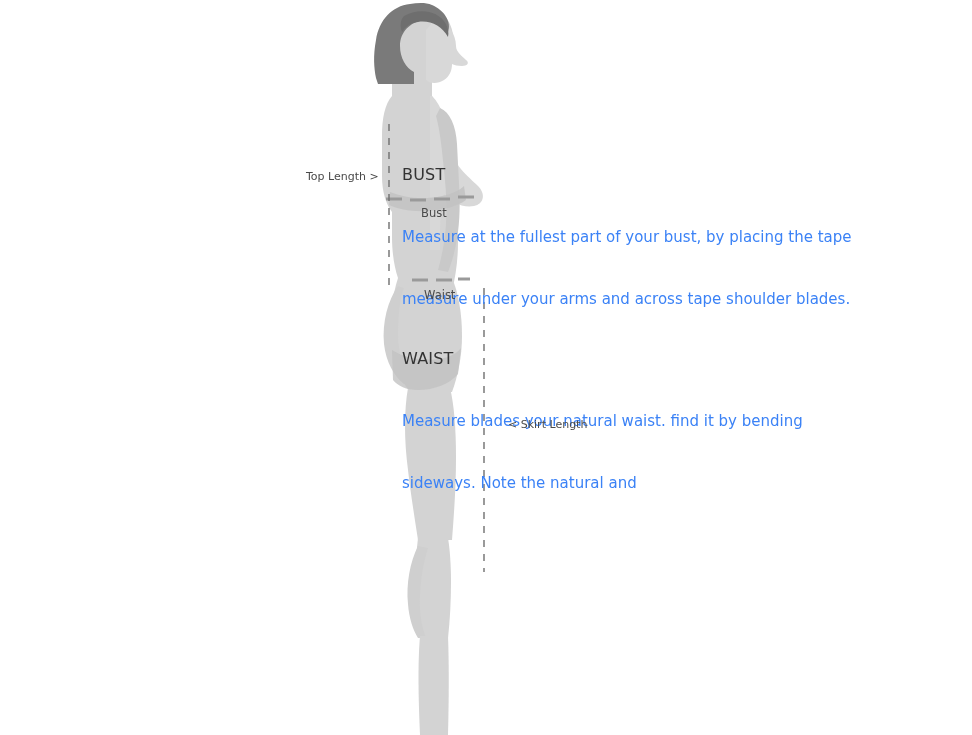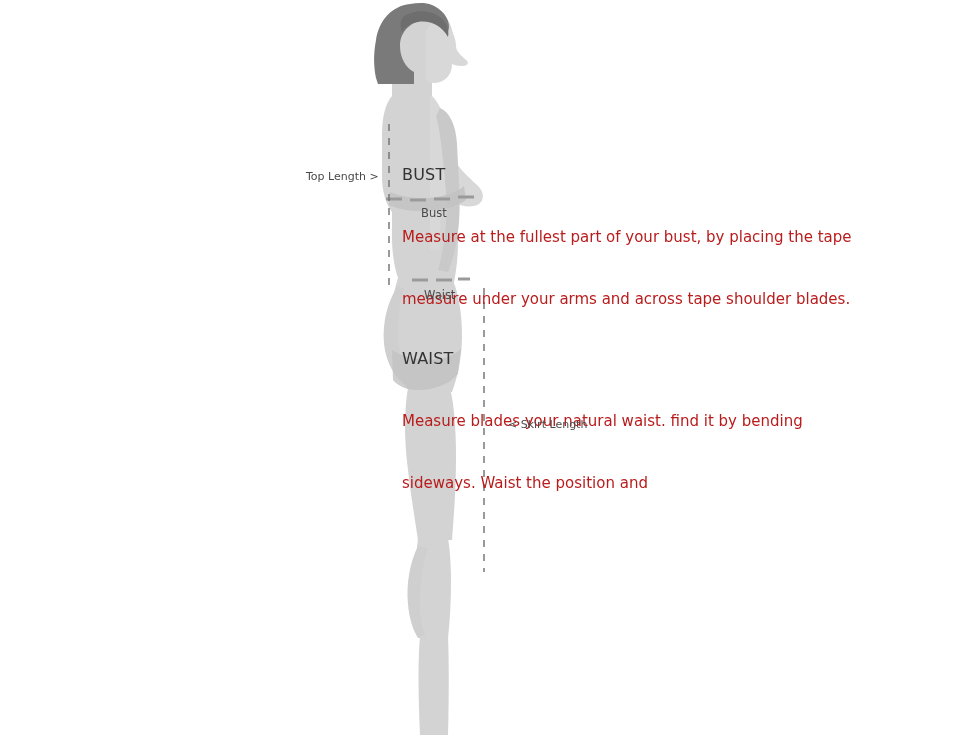--- a/index.html
+++ b/index.html
@@ -31,21 +31,21 @@
   }
 
   
   .section-title {
     font-size: 16px;
     color: #333333;
     letter-spacing: 0.2px;
   }
   .section-body {
     font-size: 15px;
-    color: #b91c1c;
+    color: #3b82f6;
   }
 
   
   .tape-label {
     font-size: 11.5px;
     color: #4a4a4a;
   }
 
   
   .side-label {
@@ -219,20 +219,20 @@
 
 <div class="label" id="bust-block">
   <div class="section-title">BUST</div>
   <div class="section-body">Measure at the fullest part of your bust, by placing the tape</div>
   <div class="section-body">measure under your arms and across tape shoulder blades.</div>
 </div>
 
 <div class="label" id="waist-block">
   <div class="section-title">WAIST</div>
   <div class="section-body">Measure blades your natural waist. find it by bending</div>
-  <div class="section-body">sideways. Waist the position and</div>
+  <div class="section-body">sideways. Note the natural and</div>
 </div>
 
 <div class="label tape-label" id="bust-tape-label">Bust</div>
 <div class="label tape-label" id="waist-tape-label">Waist</div>
 
 <div class="label side-label" id="top-length-label">Top Length &gt;</div>
 <div class="label side-label" id="skirt-length-label">&lt; Skirt Length</div>
 
 </body></html>

